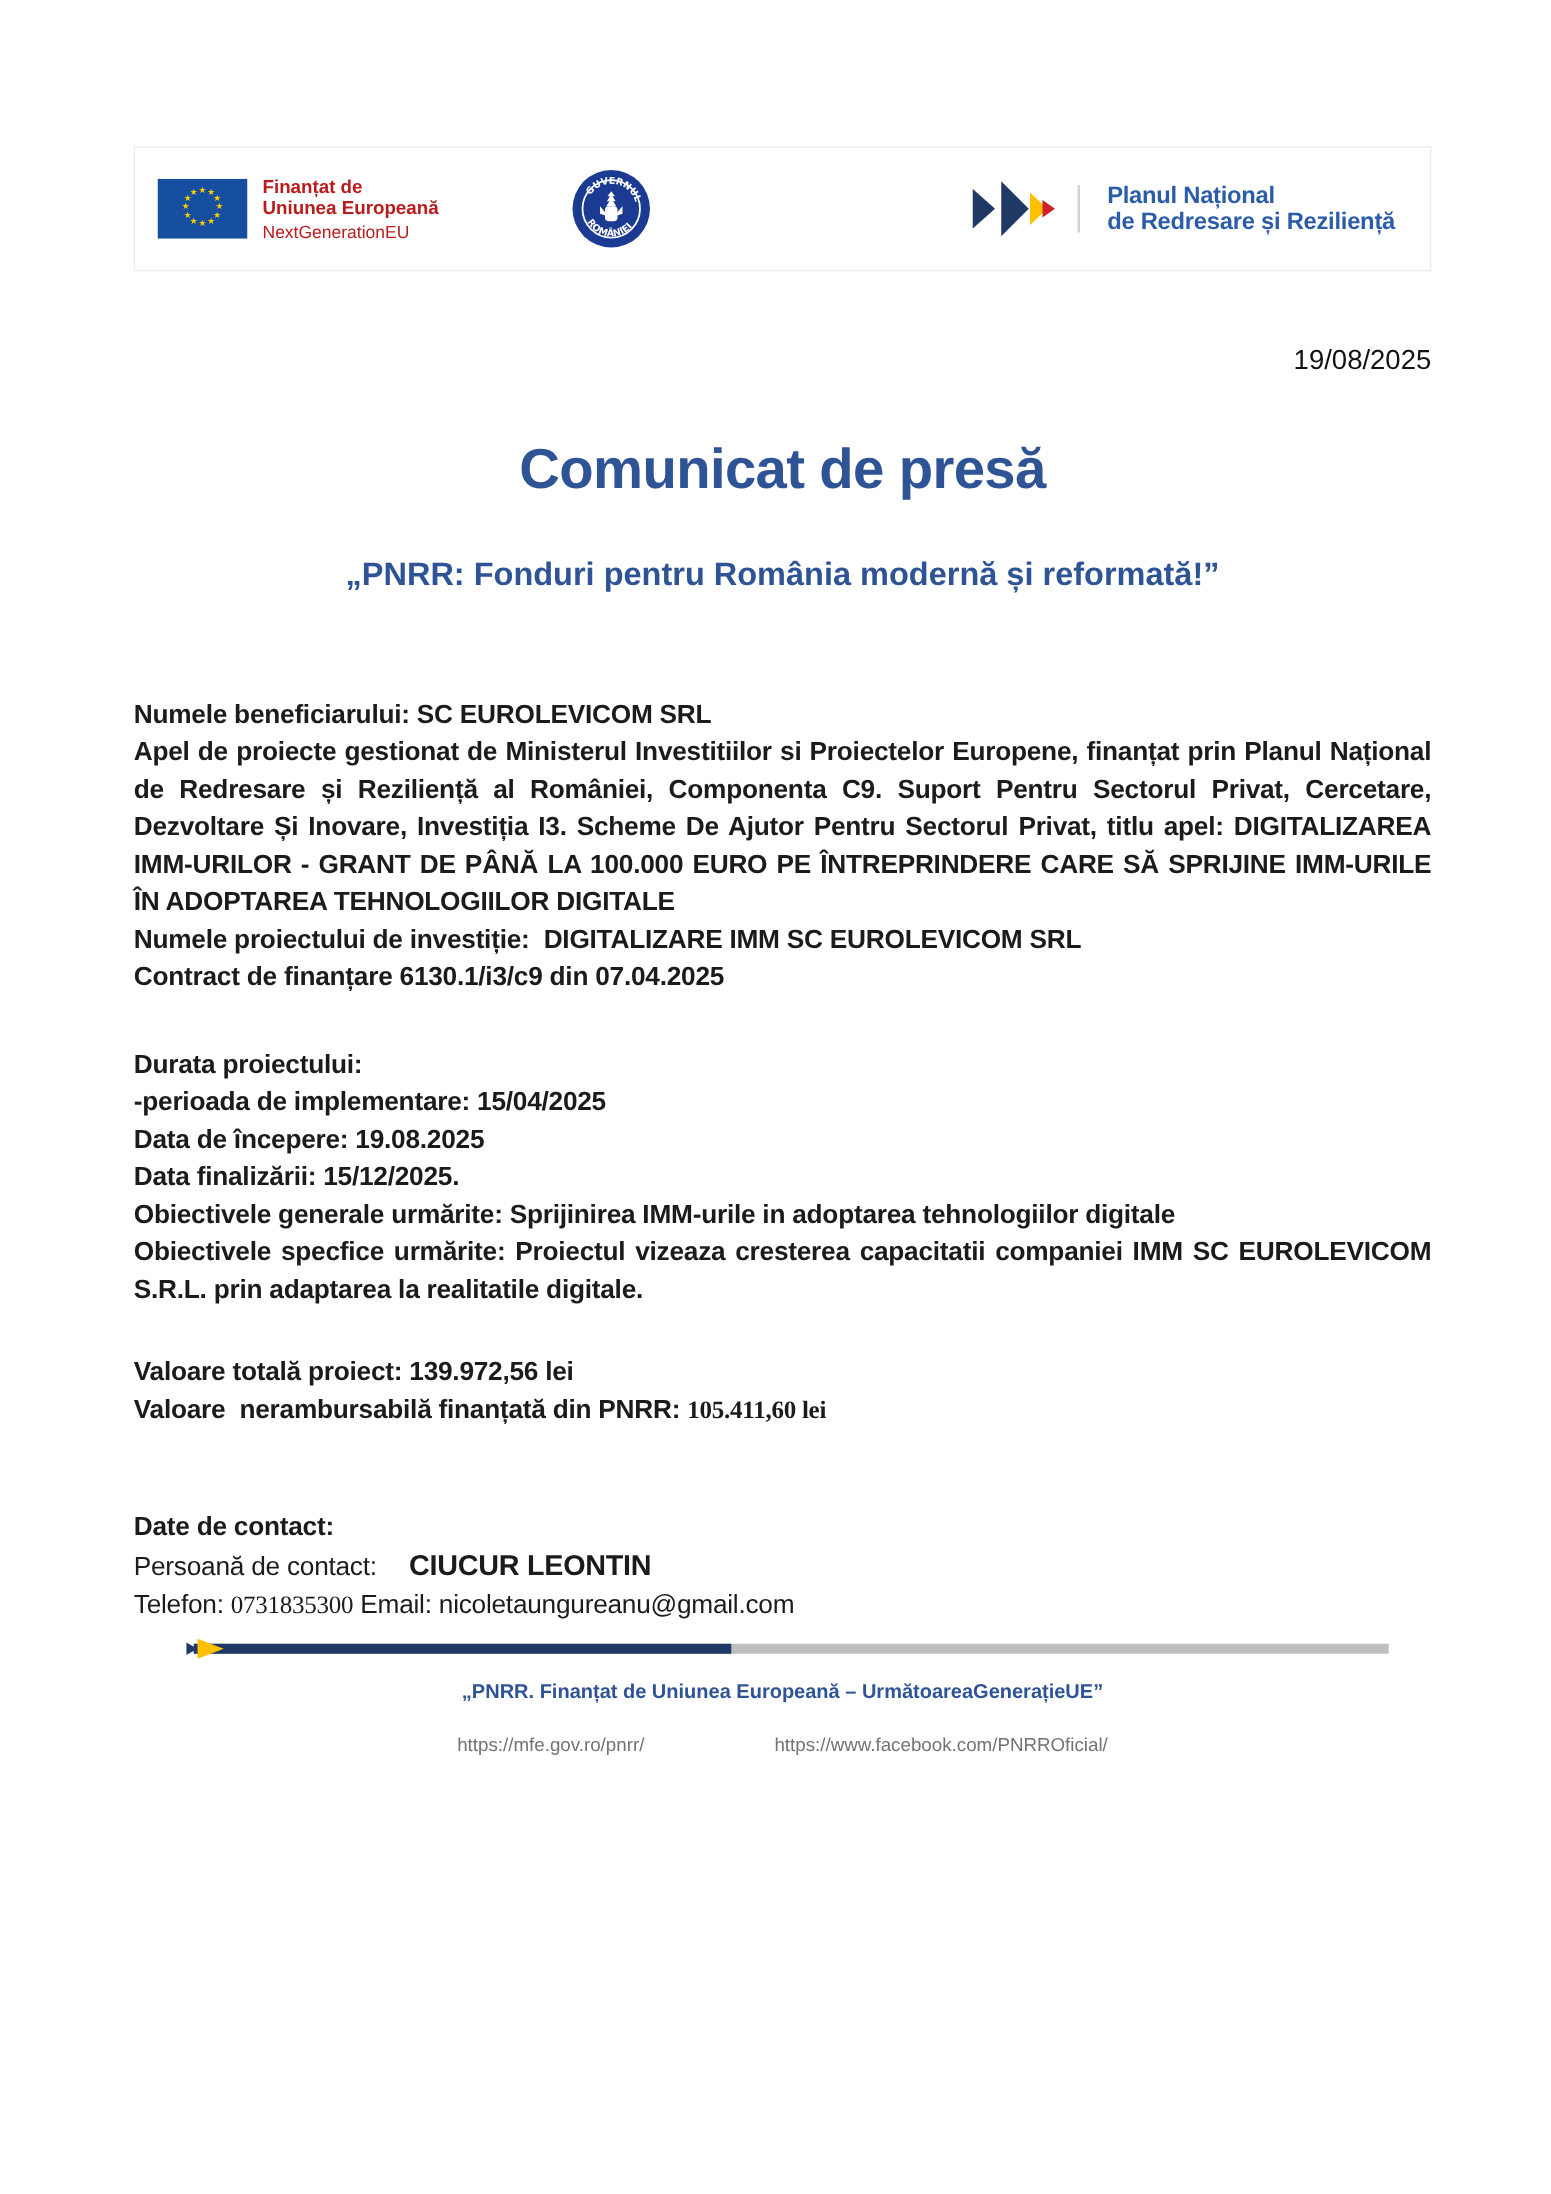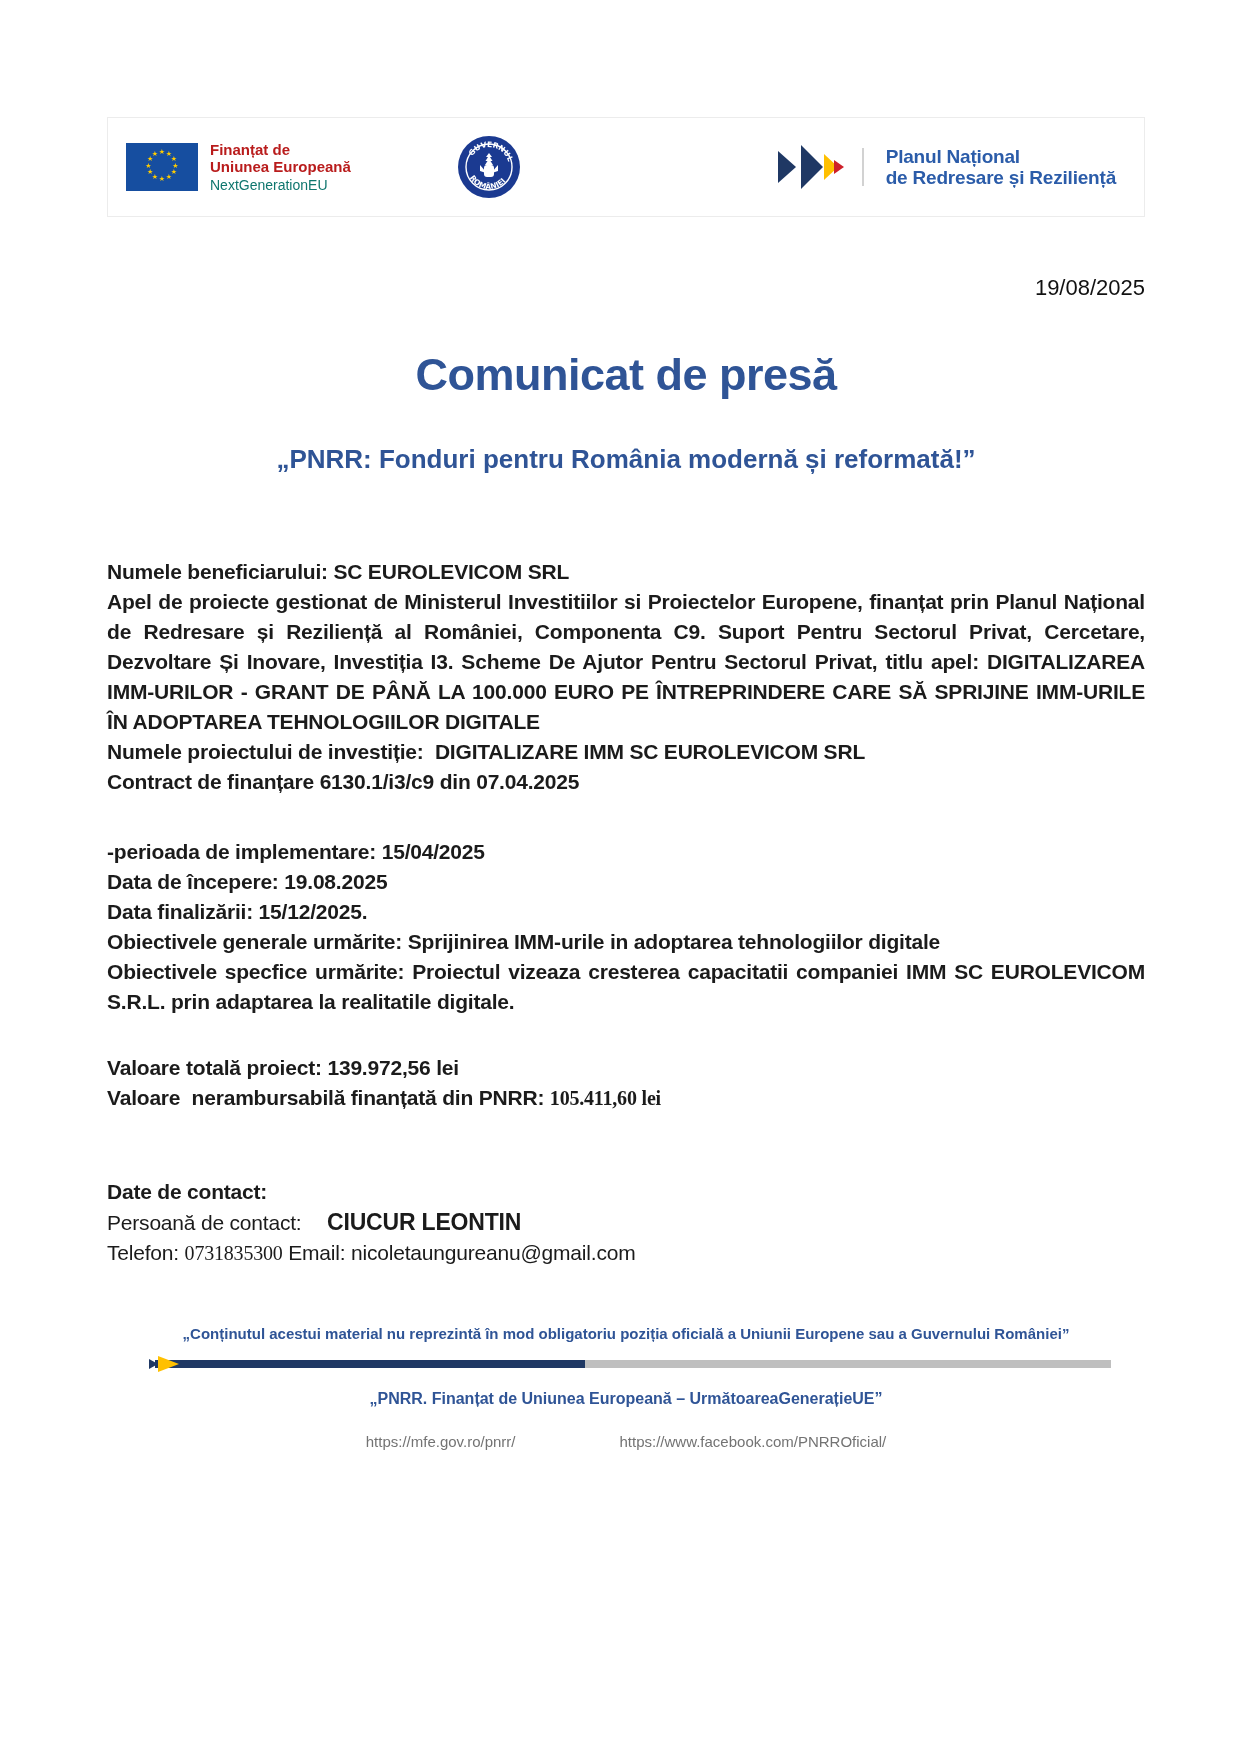--- a/index.html
+++ b/index.html
@@ -18,21 +18,21 @@
   
   .header-box {
     margin-top:117px; height:100px;
     border:1px solid #ececec;
     display:flex; align-items:center; justify-content:space-between;
     padding:0 28px 0 18px;
   }
   .logo-group { display:flex; align-items:center; gap:12px; }
   .eu-text { line-height:1.15; }
   .eu-text .b { font-weight:bold; color:#b91c1c; font-size:15px; }
-  .eu-text .s { color:#0f766e; font-size:14px; margin-top:2px; }
+  .eu-text .s { color:#b91c1c; font-size:14px; margin-top:2px; }
   .pnrr-text { line-height:1.12; font-weight:bold; color:#2B5CA9; font-size:19px; letter-spacing:-0.2px; }
   .pnrr-divider { width:2px; height:38px; background:#d2d2d2; margin:0 10px 0 6px; }
 
   
   .date-row { margin-top:56px; text-align:right; font-size:22px; line-height:30px; color:#111; }
   .title { margin-top:46px; text-align:center; font-size:45px; line-height:52px; font-weight:bold; color:#2F5496; letter-spacing:-0.5px; }
   .subtitle { margin-top:42px; text-align:center; font-size:26px; line-height:32px; font-weight:bold; color:#2F5496; }
 
   
   .content { margin-top:82px; font-size:21px; line-height:30px; font-weight:bold; letter-spacing:-0.2px; }
@@ -135,40 +135,40 @@
     <div class="content">
       <p>Numele beneficiarului: SC EUROLEVICOM SRL</p>
 
       <p class="mt30 just">Apel de proiecte gestionat de Ministerul Investitiilor si Proiectelor Europene, finanțat prin Planul Național de Redresare și Reziliență al României, Componenta C9. Suport Pentru Sectorul Privat, Cercetare, Dezvoltare Și Inovare, Investiția I3. Scheme De Ajutor Pentru Sectorul Privat, titlu apel: DIGITALIZAREA IMM-URILOR - GRANT DE PÂNĂ LA 100.000 EURO PE ÎNTREPRINDERE CARE SĂ SPRIJINE IMM-URILE ÎN ADOPTAREA TEHNOLOGIILOR DIGITALE</p>
 
       <p class="mt30 pre"><span>Numele proiectului de investiție:  </span><span>DIGITALIZARE IMM SC EUROLEVICOM SRL</span></p>
 
       <p class="mt30">Contract de finanțare 6130.1/i3/c9 din 07.04.2025</p>
 
       <div class="mt40">
+        <p>Durata proiectului:</p>
         <p>-perioada de implementare: 15/04/2025</p>
         <p>Data de începere: 19.08.2025</p>
         <p>Data finalizării: 15/12/2025.</p>
         <p>Obiectivele generale urmărite: Sprijinirea IMM-urile in adoptarea tehnologiilor digitale</p>
         <p class="just">Obiectivele specfice urmărite: Proiectul vizeaza cresterea capacitatii companiei IMM SC EUROLEVICOM S.R.L. prin adaptarea la realitatile digitale.</p>
       </div>
 
       <div class="mt36">
         <p>Valoare totală proiect: 139.972,56 lei</p>
         <p class="pre"><span>Valoare  nerambursabilă finanțată din PNRR: </span><span class="serif">105.411,60 lei</span></p>
       </div>
 
       <div class="mt64">
         <p>Date de contact:</p>
         <p><span class="reg">Persoană de contact: </span><span class="person">CIUCUR LEONTIN</span></p>
         <p class="mt26"><span class="reg">Telefon: </span><span class="reg serif">0731835300</span><span class="reg"> Email: </span><span class="reg">nicoletaungureanu@gmail.com</span></p>
       </div>
     </div>
 
-    <div class="disclaimer">„Conținutul acestui material nu reprezintă în mod obligatoriu poziția oficială a Uniunii Europene sau a Guvernului României”</div>
 
     <div class="bar-row">
       <div class="bar-bg"></div>
       <div class="bar-fill"></div>
       <svg class="bar-arrow" width="36" height="16" viewBox="0 0 36 16">
         <polygon points="0,3 0,13 9,8" fill="#1F3864"></polygon>
         <polygon points="9,0 9,16 30,8" fill="#FFC000"></polygon>
       </svg>
     </div>
 

